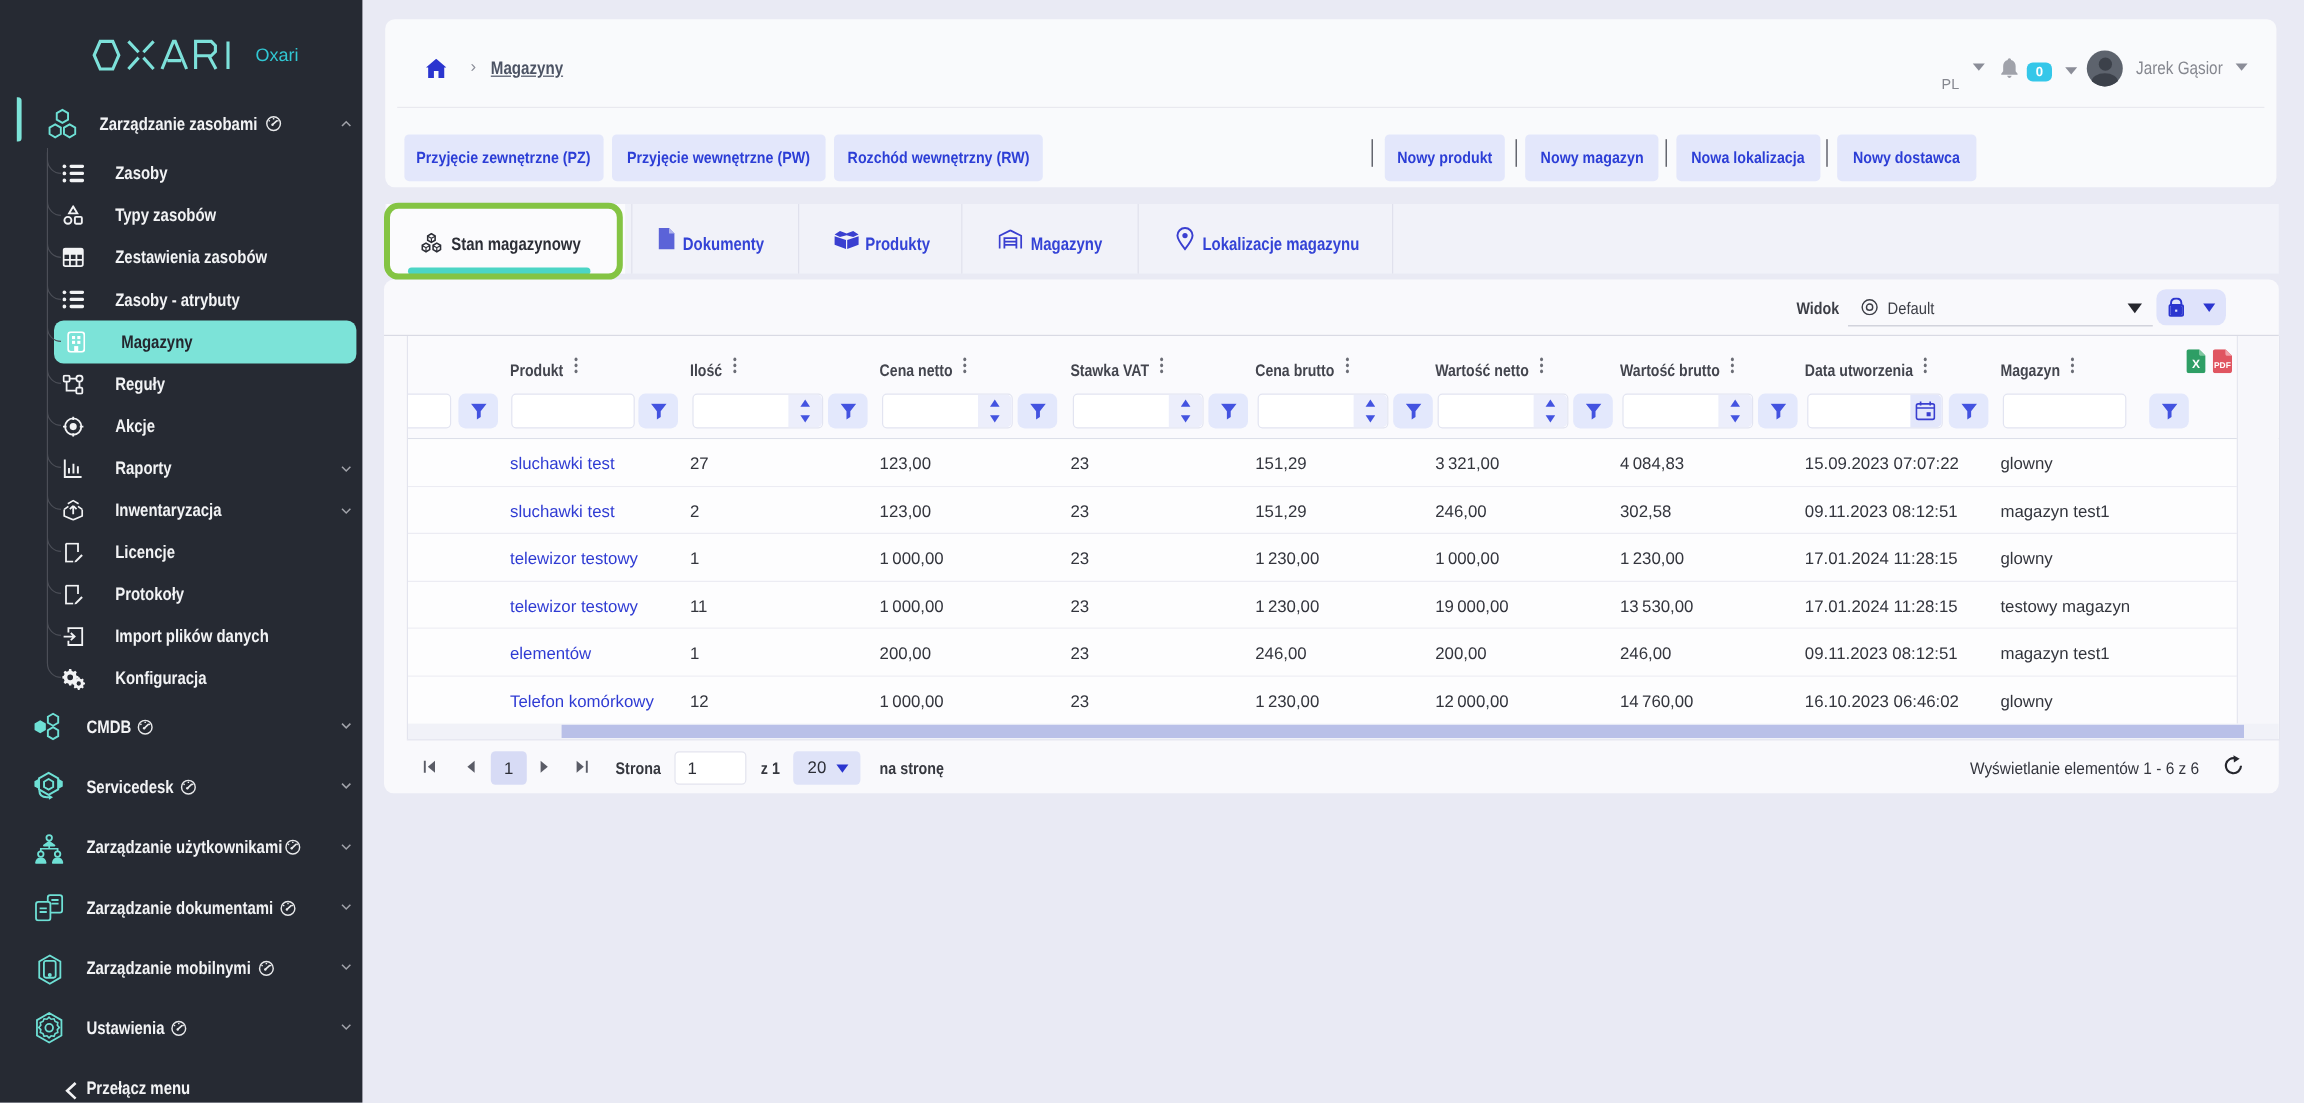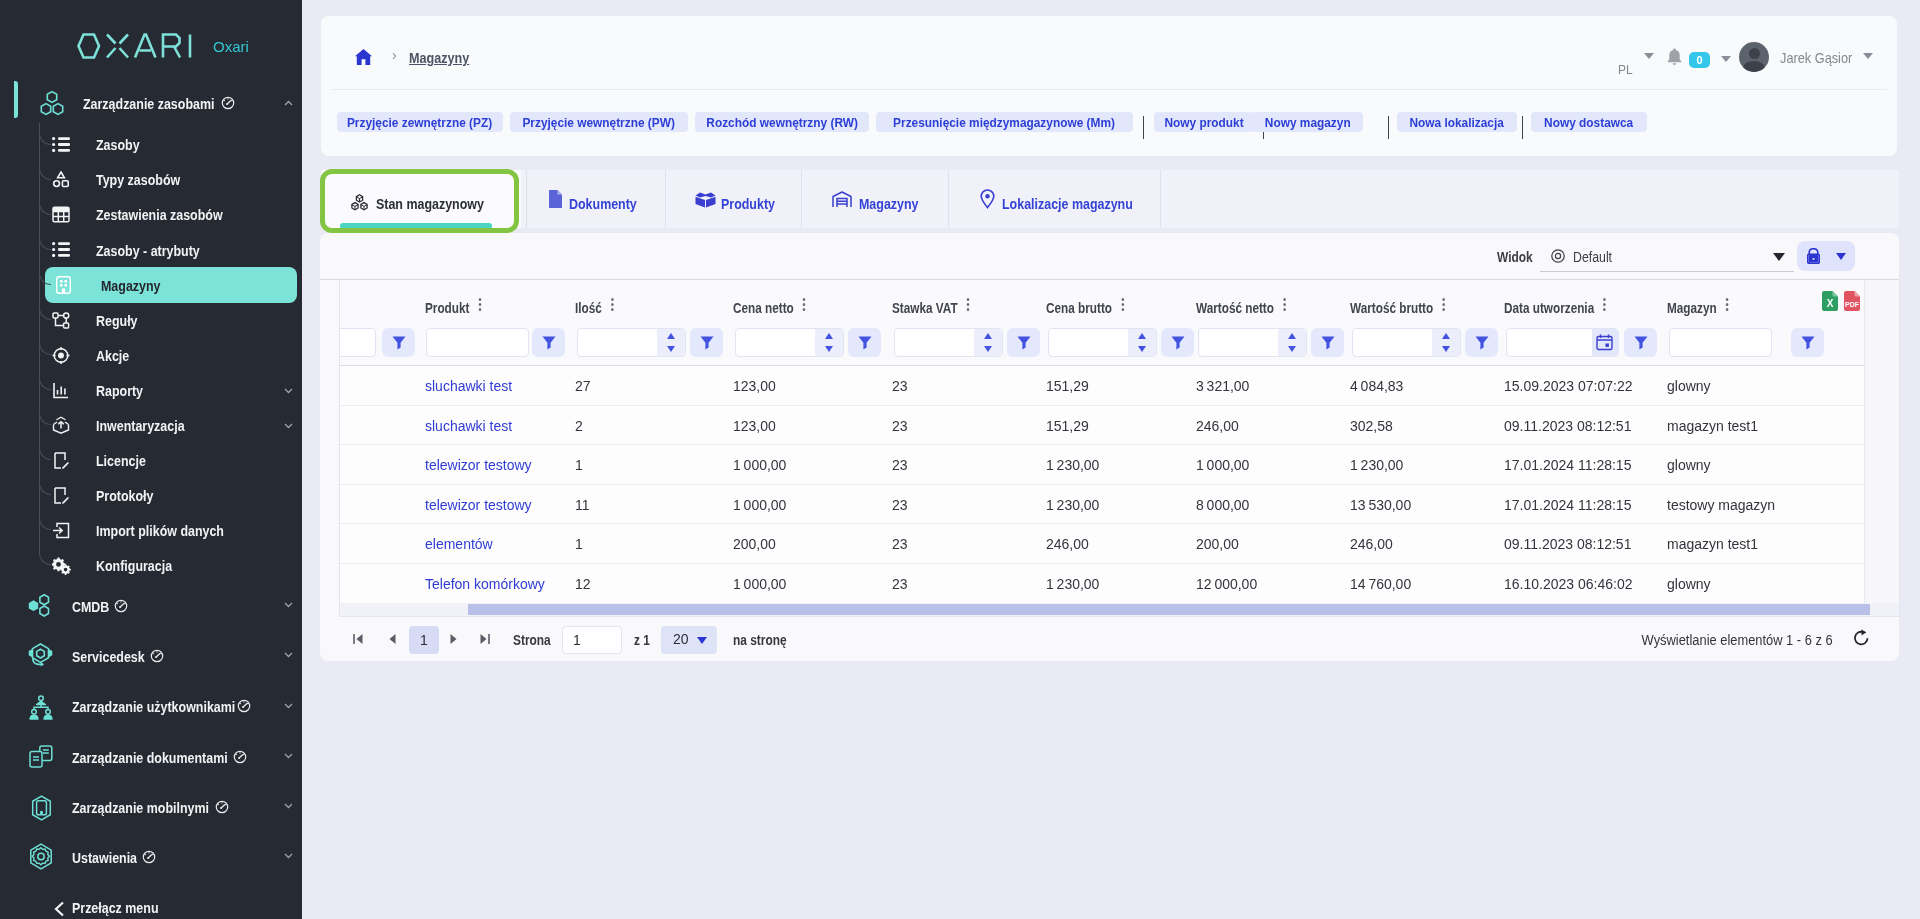--- a/index.html
+++ b/index.html
@@ -9,21 +9,21 @@
 
   
   #sidebar { position:absolute; left:0; top:0; width:302px; height:919px; background:#262a33; }
   .sb-top-text { position:absolute; color:#f2f3f5; font-size:15px; font-weight:bold; white-space:nowrap; transform:scaleX(0.83); transform-origin:0 50%; }
   .sb-sub-text { position:absolute; color:#f2f3f5; font-size:15px; font-weight:bold; white-space:nowrap; transform:scaleX(0.83); transform-origin:0 50%; }
   .sb-chev { position:absolute; left:284px; }
   .tree-c { position:absolute; left:39px; width:12px; border-left:1px solid #4b4e57; border-bottom:1px solid #4b4e57; border-bottom-left-radius:12px; }
 
   
   #topcard { position:absolute; left:321px; top:16px; width:1576px; height:140px; background:#f9fafc; border-radius:8px; }
-  .btn-lav { position:absolute; top:96px; height:20px; background:#e3e7fb; border-radius:4px; color:#2c3ed6; font-size:13.5px; font-weight:bold; display:flex; align-items:center; justify-content:center; white-space:nowrap; }
+  .btn-lav { position:absolute; top:96px; height:39px; background:#e3e7fb; border-radius:4px; color:#2c3ed6; font-size:13.5px; font-weight:bold; display:flex; align-items:center; justify-content:center; white-space:nowrap; }
   .btn-lav span { transform:scaleX(0.88); }
   .btn-div { position:absolute; top:100px; width:1px; height:23px; background:#40424c; }
   .tri-d { width:0; height:0; border-left:5px solid transparent; border-right:5px solid transparent; border-top:6px solid #8b8d98; }
 
   
   #tabstrip { position:absolute; left:321px; top:170px; width:1578px; height:58px; background:#f1f2f9; }
   .tab-sep { position:absolute; top:0; width:1px; height:58px; background:#e0e1ed; }
   .tab-lbl { position:absolute; font-size:15px; font-weight:bold; color:#3443d6; white-space:nowrap; transform:scaleX(0.83); transform-origin:0 50%; }
 
   
@@ -390,29 +390,26 @@
 
   <div class="btn-lav" style="left:16px;width:166px">
       <span>Przyjęcie zewnętrzne (PZ)</span>
     </div>
   <div class="btn-lav" style="left:189px;width:178px">
       <span>Przyjęcie wewnętrzne (PW)</span>
     </div>
   <div class="btn-lav" style="left:374px;width:174px">
       <span>Rozchód wewnętrzny (RW)</span>
     </div>
-  <div class="btn-lav" style="left:555px;width:257px">
-      <span>Przesunięcie międzymagazynowe (Mm)</span>
-    </div>
   <div class="btn-div" style="left:822px"></div>
   <div class="btn-lav" style="left:833px;width:100px">
       <span>Nowy produkt</span>
     </div>
   <div class="btn-div" style="left:942px"></div>
-  <div class="btn-lav" style="left:931px;width:111px">
+  <div class="btn-lav" style="left:950px;width:111px">
       <span>Nowy magazyn</span>
     </div>
   <div class="btn-div" style="left:1067px"></div>
   <div class="btn-lav" style="left:1076px;width:120px">
       <span>Nowa lokalizacja</span>
     </div>
   <div class="btn-div" style="left:1201px"></div>
   <div class="btn-lav" style="left:1210px;width:116px">
       <span>Nowy dostawca</span>
     </div>
@@ -650,21 +647,21 @@
         <span class="cell" style="left:1010px">1 230,00</span>
         <span class="cell" style="left:1164px">17.01.2024 11:28:15</span>
         <span class="cell" style="left:1327px">glowny</span>
     </div>
     <div class="grow" style="top:205px;height:39px">
       <span class="cell clink" style="left:85px">telewizor testowy</span>
         <span class="cell" style="left:235px">11</span>
         <span class="cell" style="left:393px">1 000,00</span>
         <span class="cell" style="left:552px">23</span>
         <span class="cell" style="left:706px">1 230,00</span>
-        <span class="cell" style="left:856px">8 000,00</span>
+        <span class="cell" style="left:856px">19 000,00</span>
         <span class="cell" style="left:1010px">13 530,00</span>
         <span class="cell" style="left:1164px">17.01.2024 11:28:15</span>
         <span class="cell" style="left:1327px">testowy magazyn</span>
     </div>
     <div class="grow" style="top:244px;height:40px">
       <span class="cell clink" style="left:85px">elementów</span>
         <span class="cell" style="left:235px">1</span>
         <span class="cell" style="left:393px">200,00</span>
         <span class="cell" style="left:552px">23</span>
         <span class="cell" style="left:706px">246,00</span>

